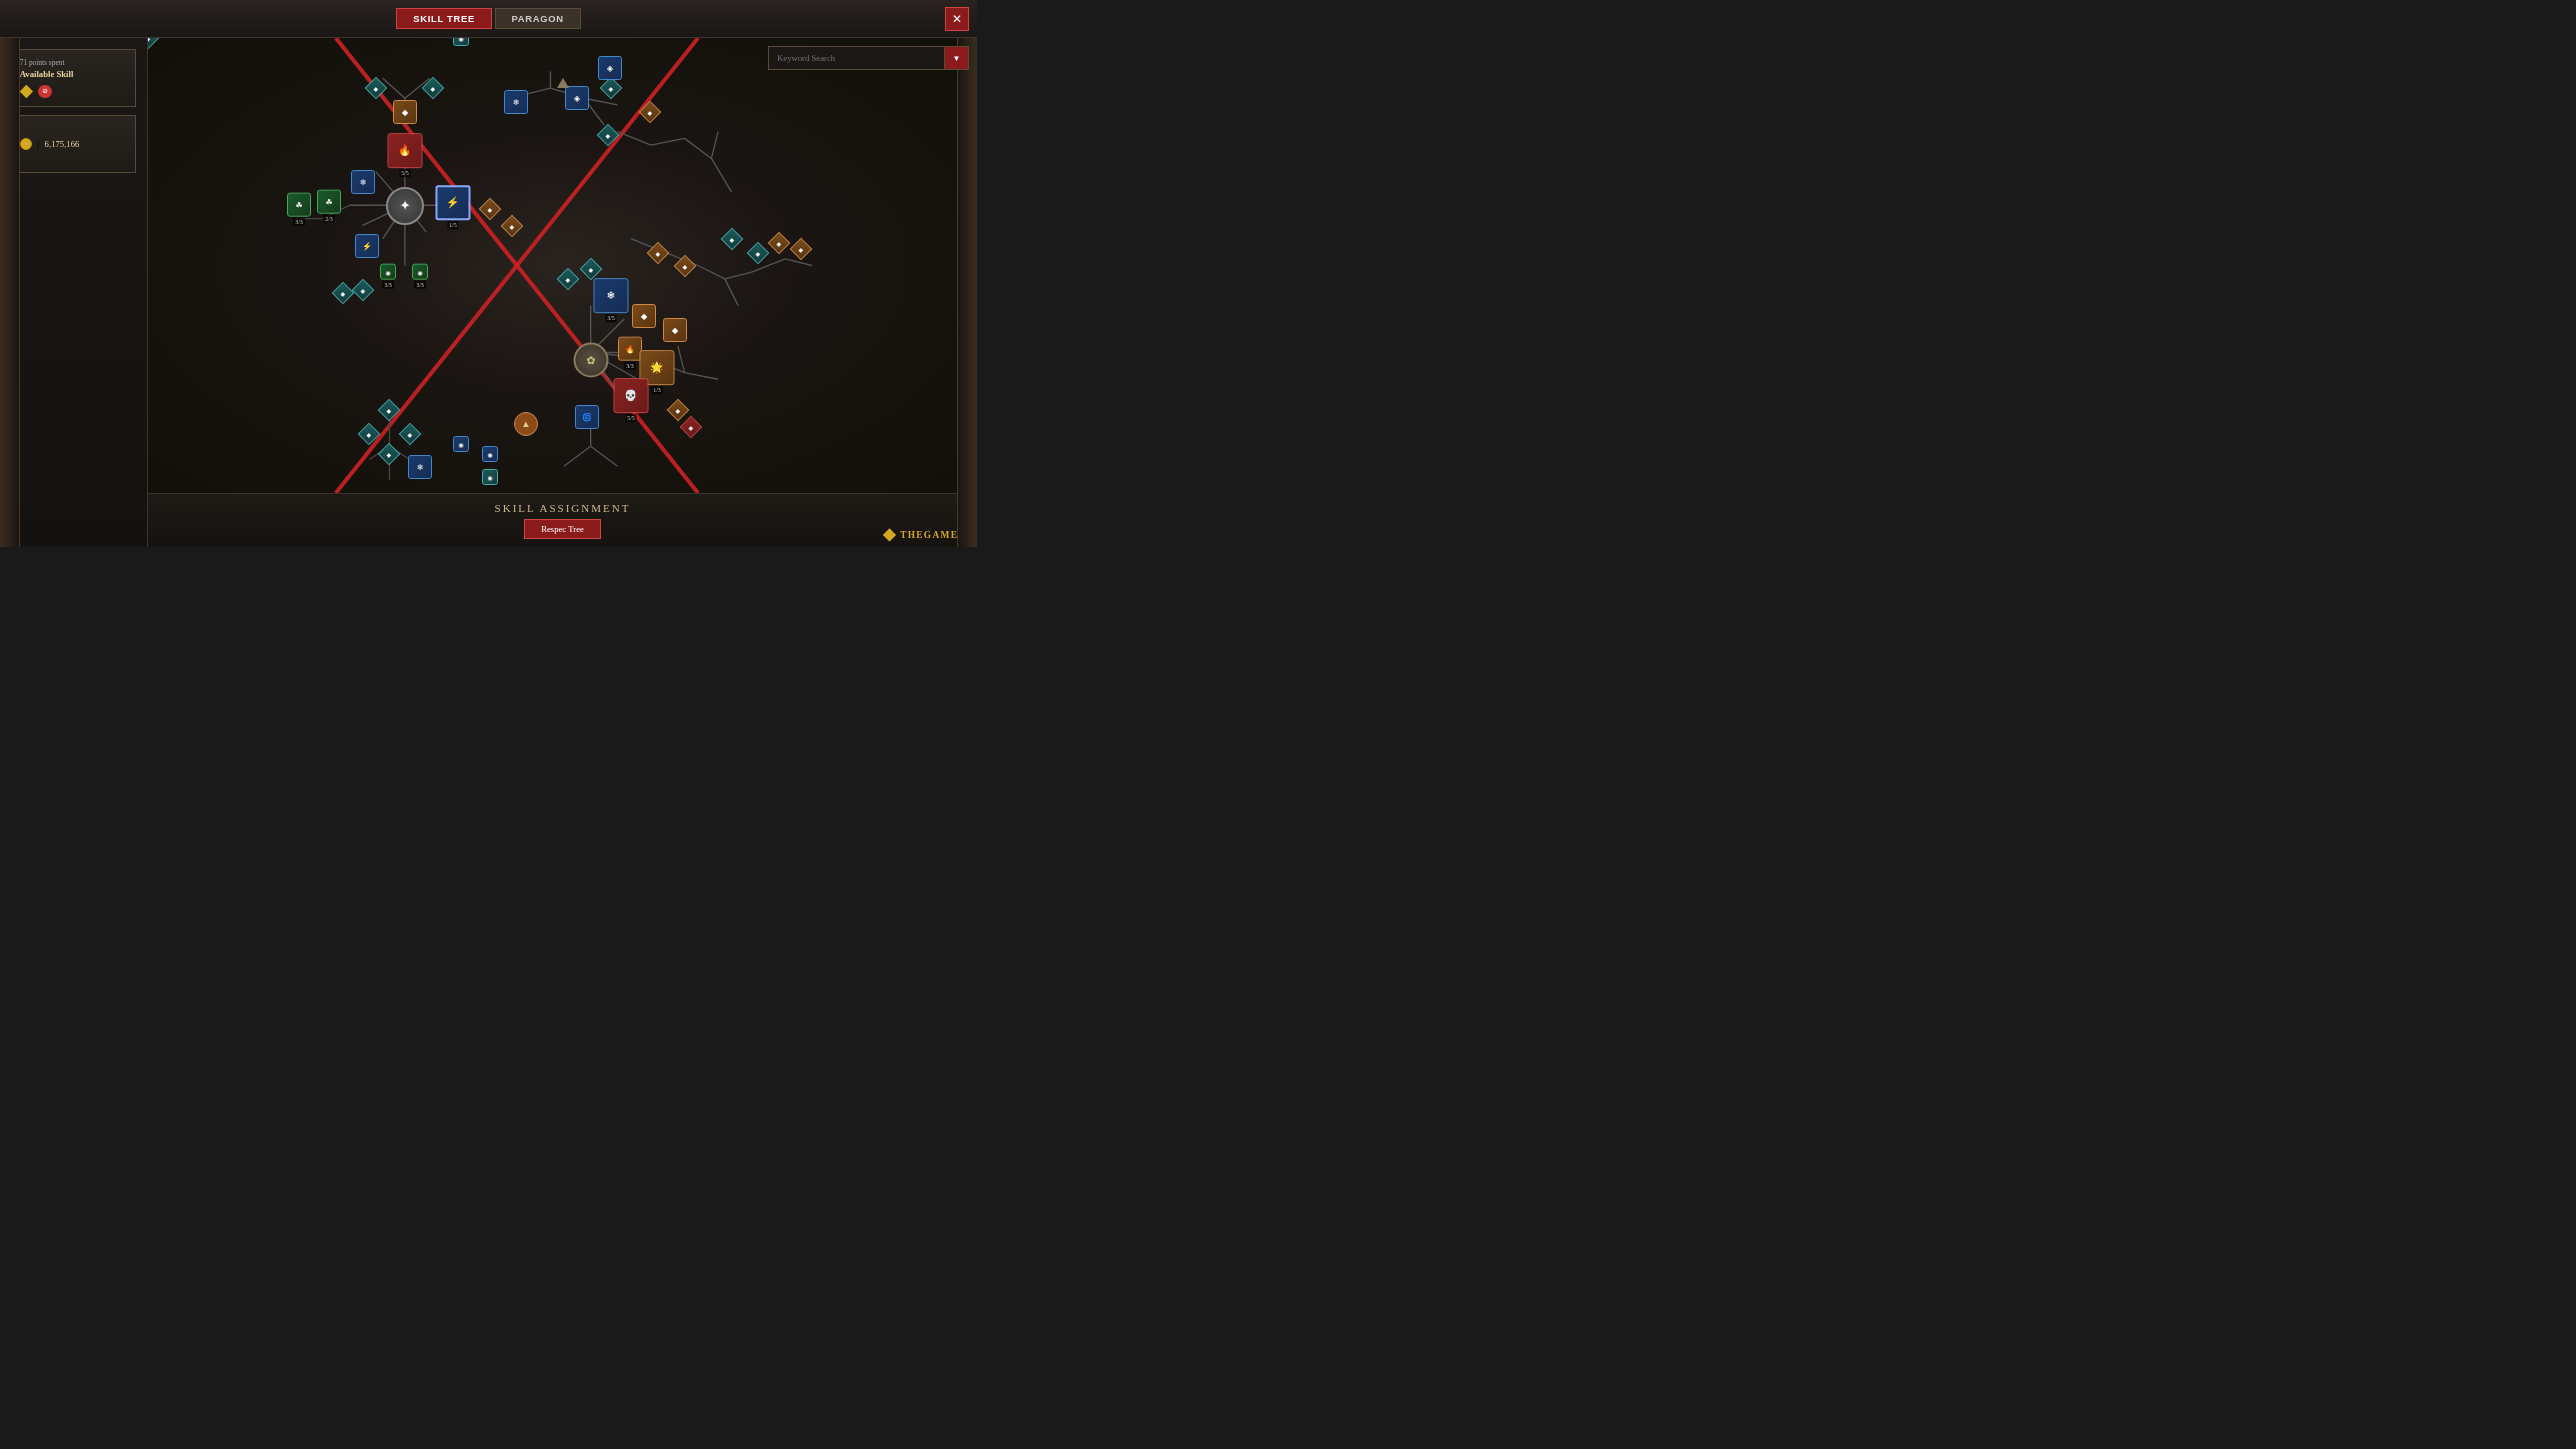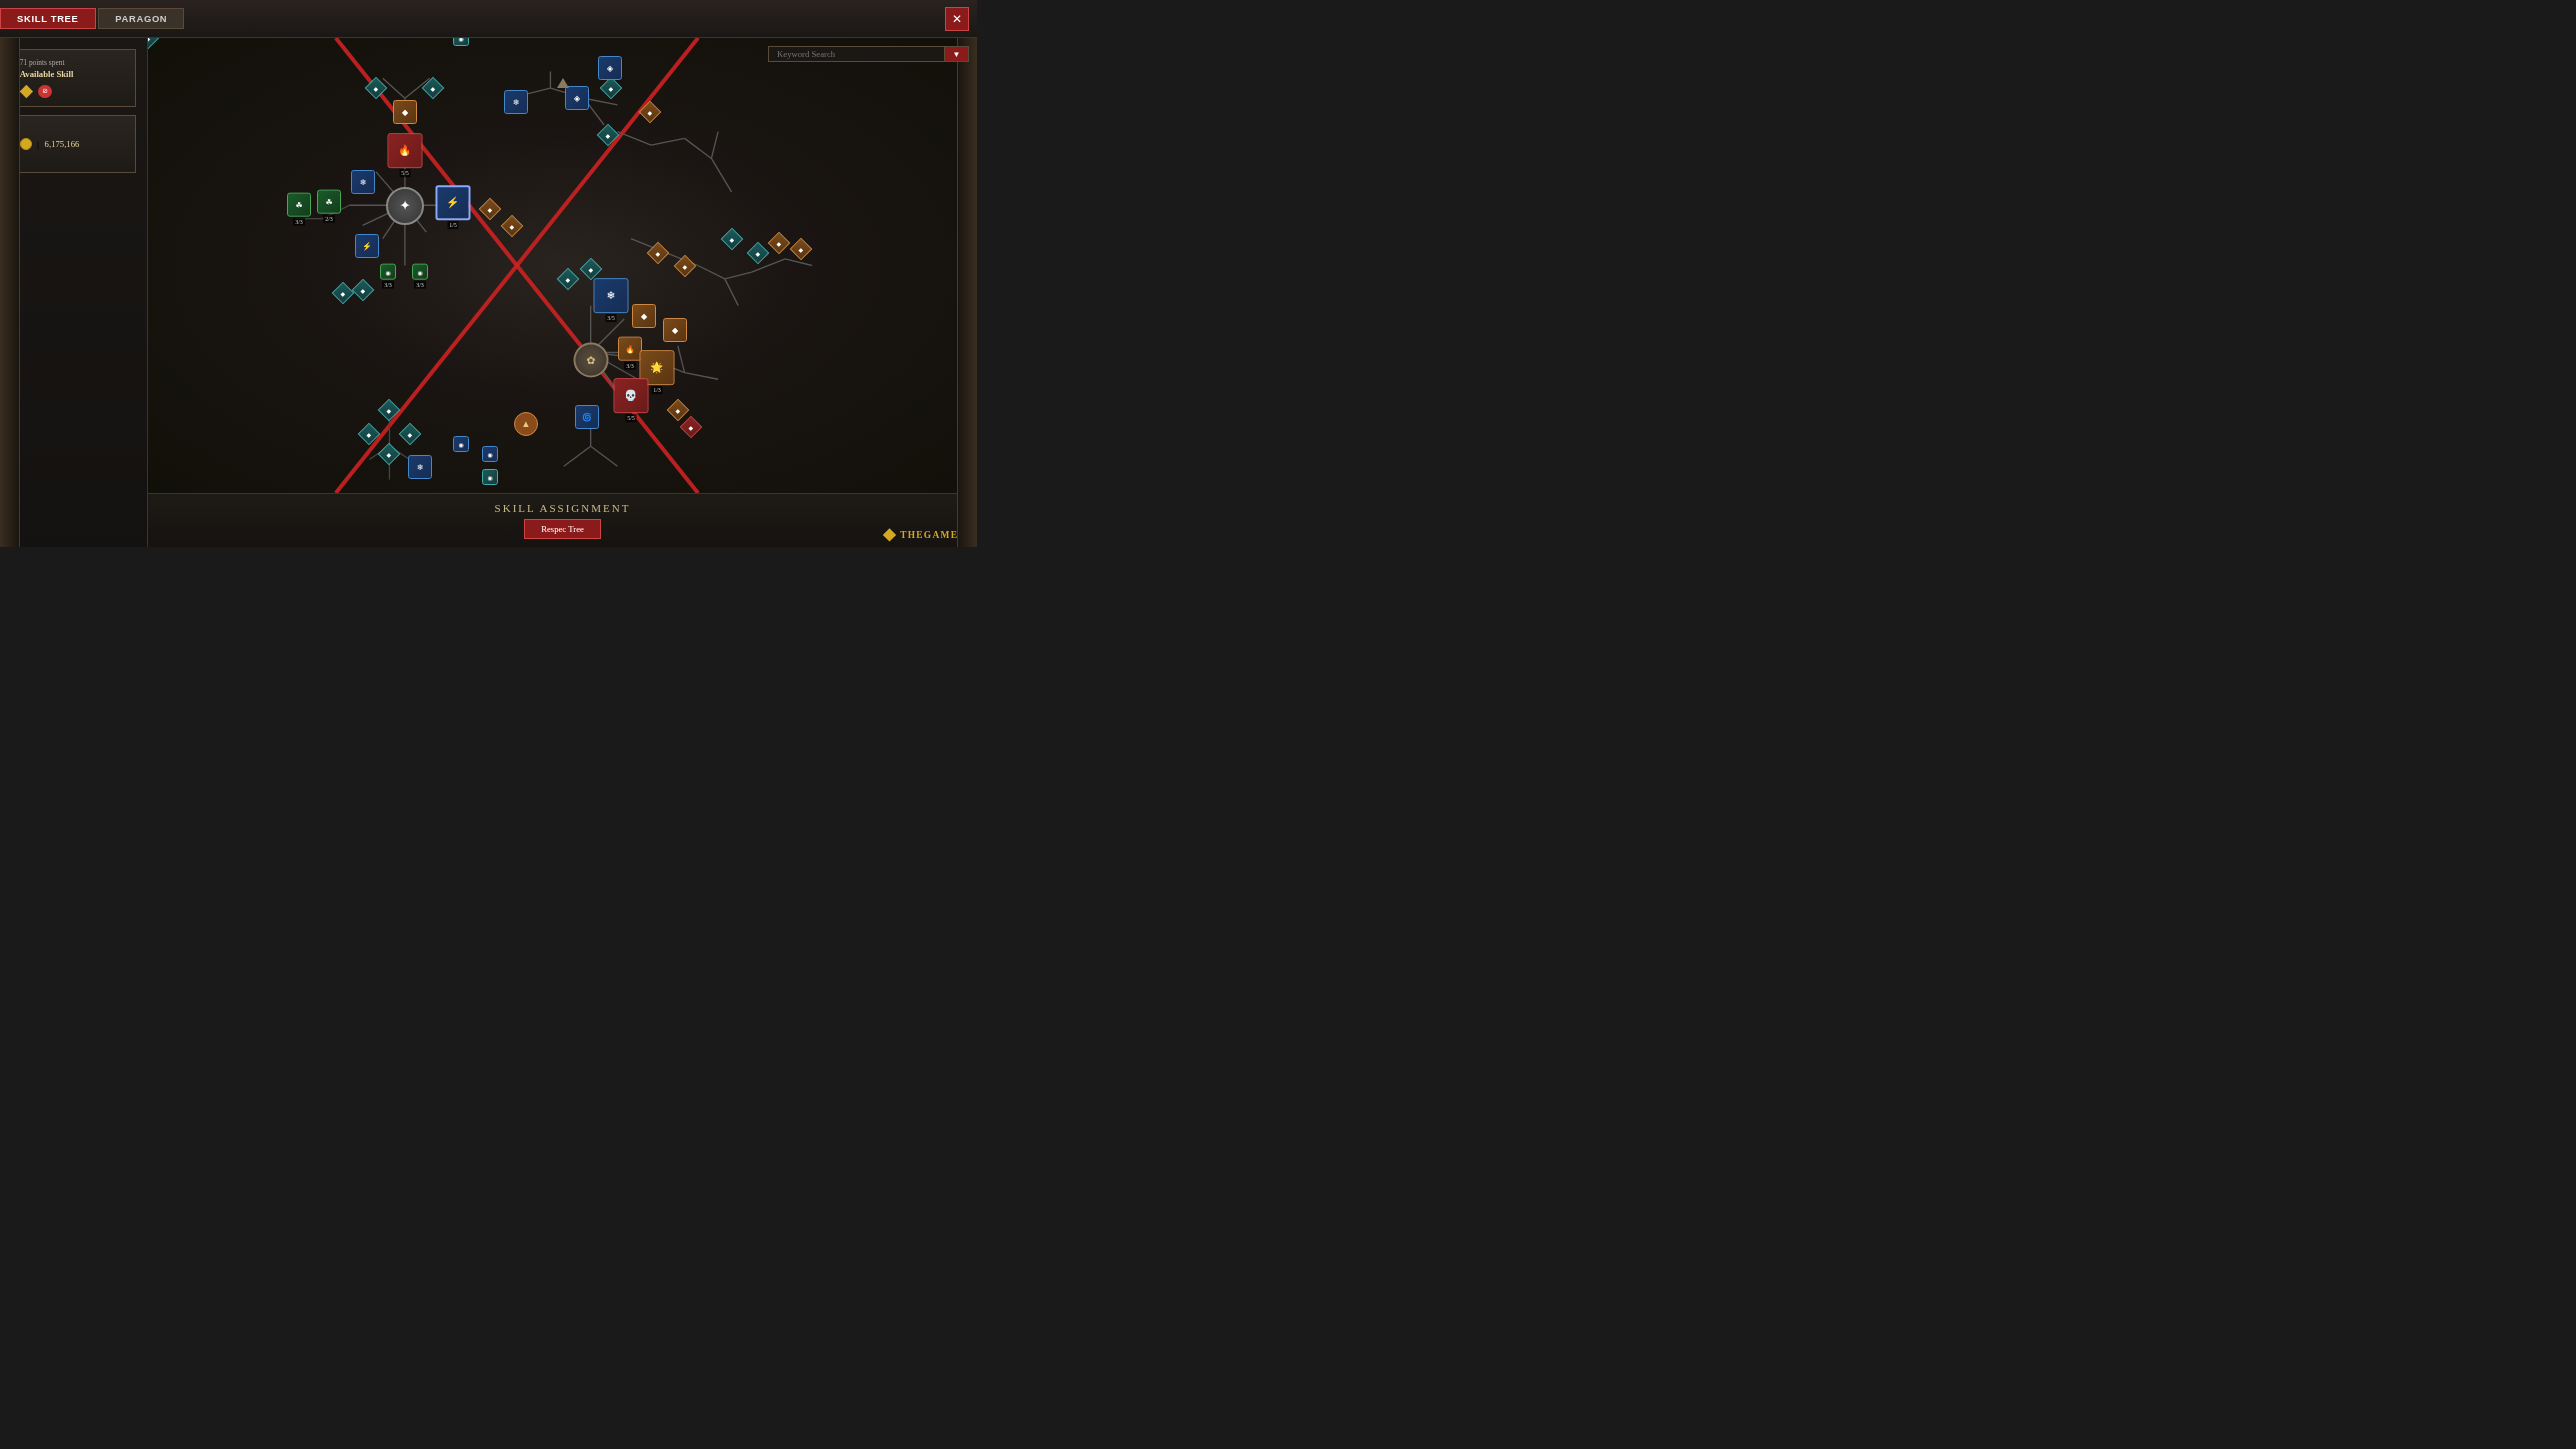--- a/index.html
+++ b/index.html
@@ -25,21 +25,21 @@
     .top-bar {
       position: absolute;
       top: 0;
       left: 0;
       right: 0;
       height: 38px;
       background: linear-gradient(180deg, #2a2320 0%, #1a1715 100%);
       border-bottom: 1.3px solid #3d3330;
       display: flex;
       align-items: center;
-      justify-content: flex-start;
+      justify-content: center;
       z-index: 100;
     }
 
     .tab-group {
       display: flex;
       gap: 2.7px;
       align-items: center;
     }
 
     .tab-btn {
@@ -158,21 +158,21 @@
       color: #e8d5a0;
       font-size: 8.7px;
     }
 
     
     .search-bar {
       position: absolute;
       top: 46px;
       right: 8px;
       width: 201px;
-      height: 16px;
+      height: 24px;
       background: #1a1715;
       border: 0.7px solid #5a4a3a;
       display: flex;
       align-items: center;
       z-index: 100;
     }
 
     .search-input {
       flex: 1;
       background: transparent;

